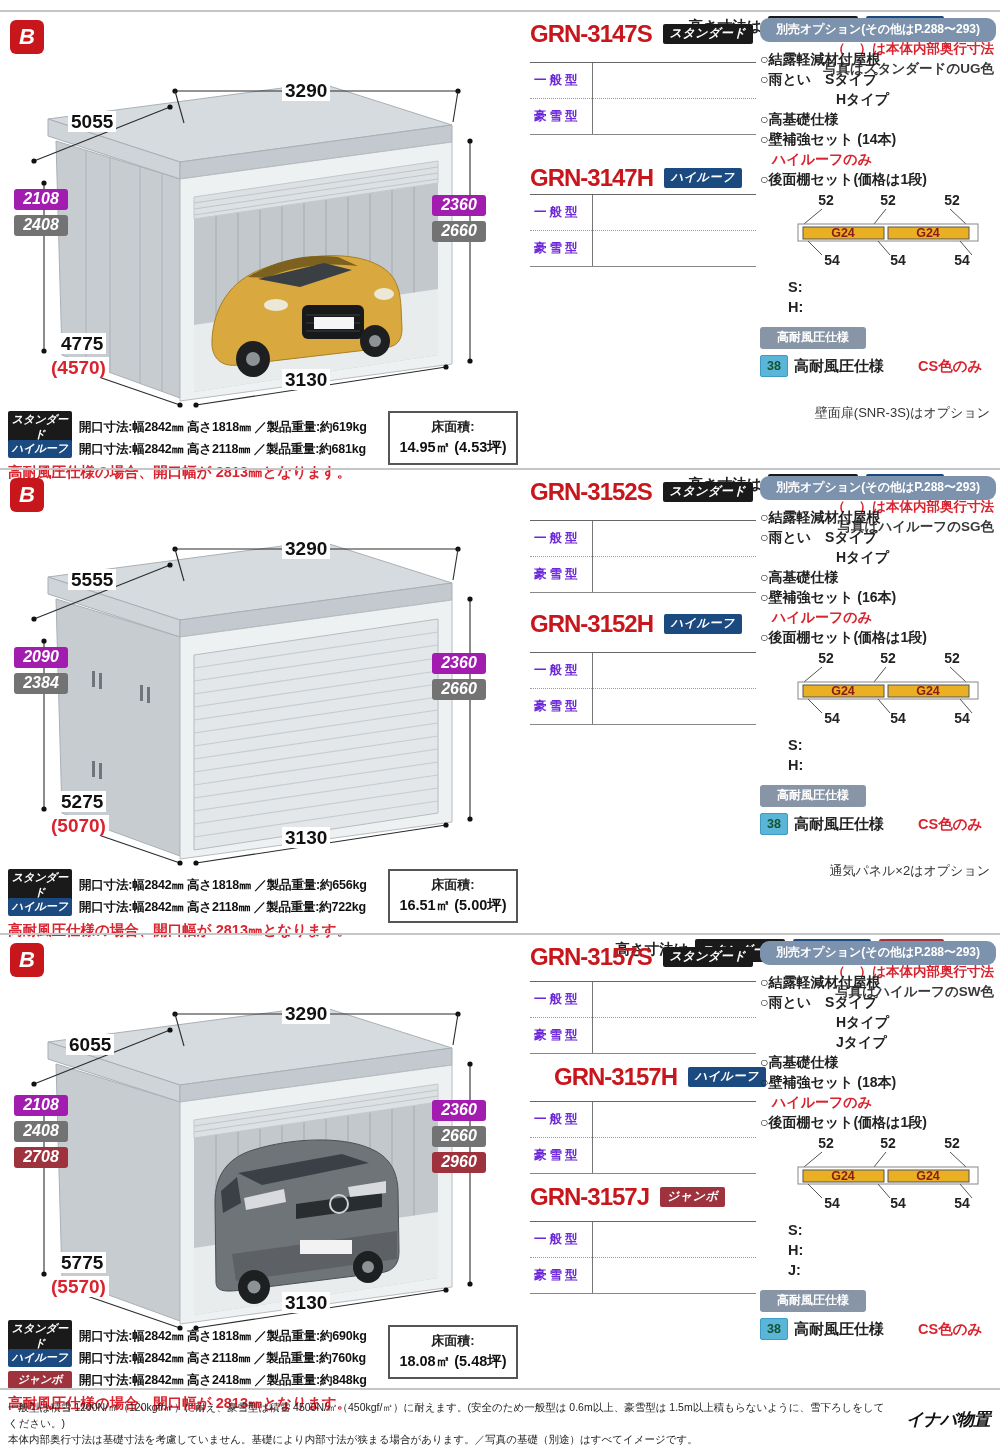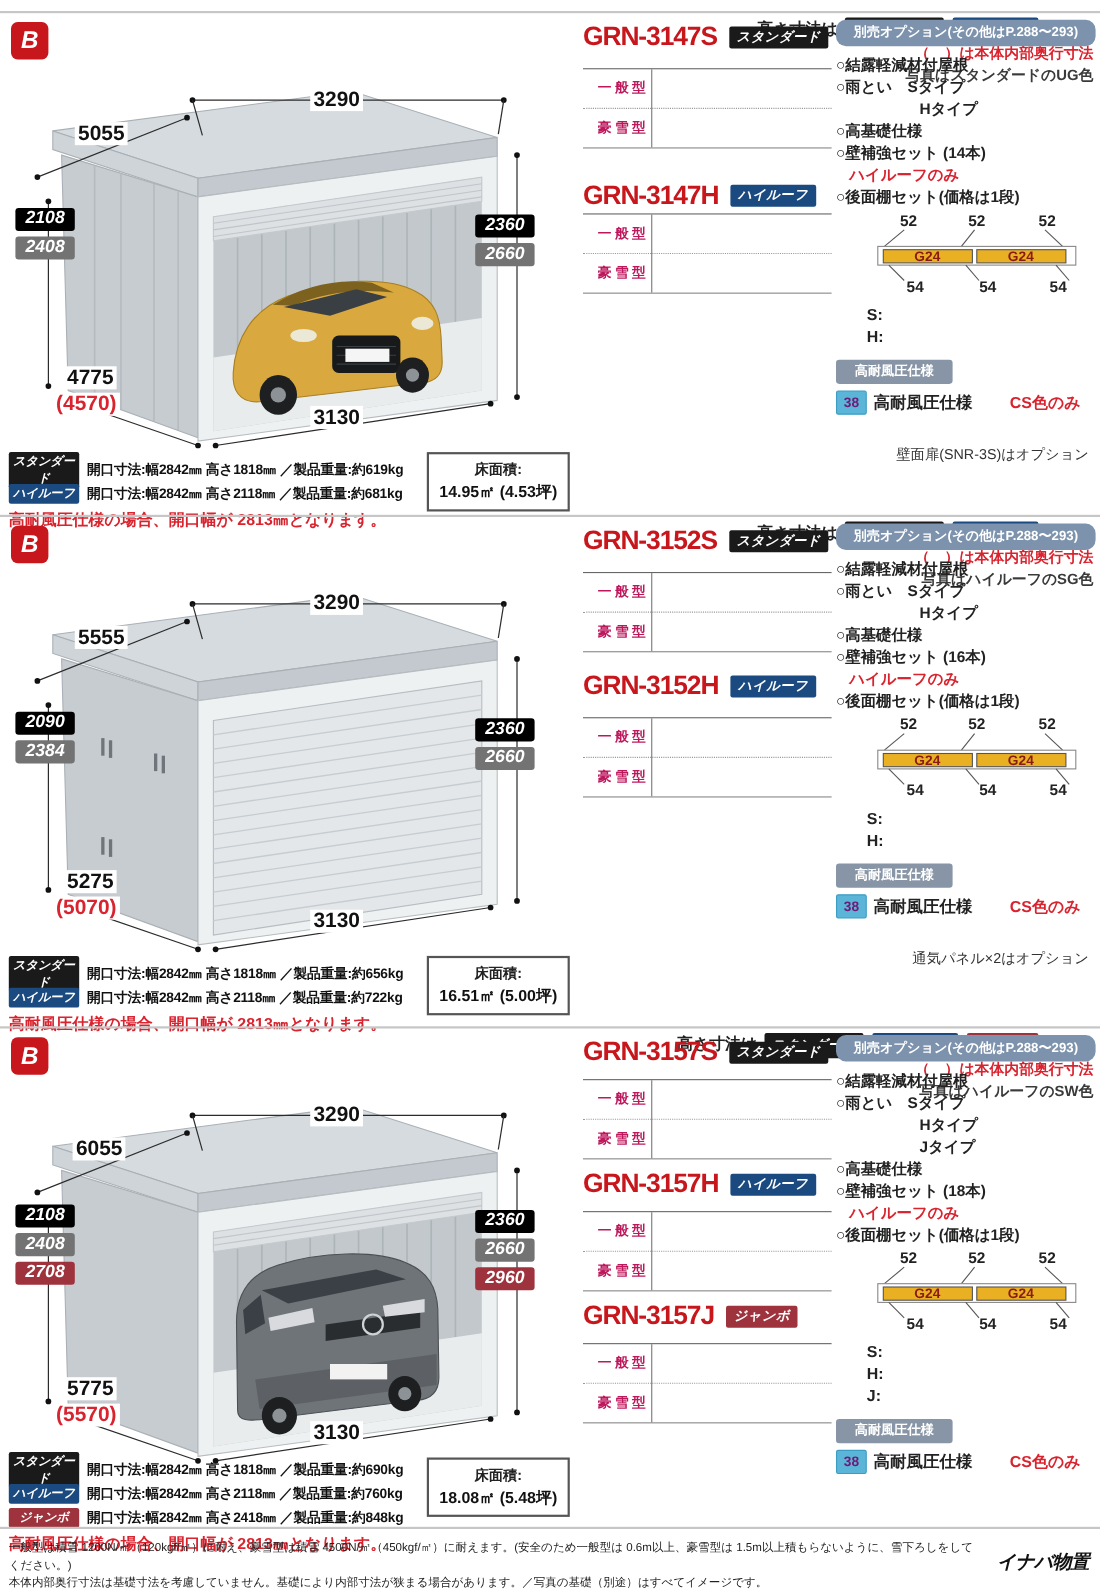--- a/index.html
+++ b/index.html
@@ -22,21 +22,21 @@
   .b-black{background:#1a1a1a;} .b-navy{background:#1b4a80;} .b-red{background:#9e333d;}
 
   
   .illus{position:absolute;left:0;top:55px;width:515px;height:342px;}
   .illus svg{position:absolute;left:0;top:0;}
   .dnum{position:absolute;font-weight:bold;font-size:19px;color:#111;background:#fff;padding:0 3px;line-height:21px;}
   .dnum-red{color:#d9232e;}
   .dstack{position:absolute;}
   .dim-badge{display:block;width:54px;text-align:center;color:#fff;font-weight:bold;font-style:italic;
              font-size:16px;padding:1px 0 2px;border-radius:3px;margin-bottom:5px;}
-  .db-black{background:#000000;} .db-navy{background:#737373;} .db-red{background:#9e333d;}
+  .db-black{background:#a21caf;} .db-navy{background:#737373;} .db-red{background:#9e333d;}
 
   .opt-note{position:absolute;right:10px;font-size:13px;color:#333;font-weight:500;}
 
   
   .specs{position:absolute;left:8px;width:380px;}
   .spec-row{display:flex;align-items:center;gap:7px;height:22px;}
   .sbadge{flex:0 0 64px;text-align:center;color:#fff;font-size:11px;font-style:italic;font-weight:bold;
           padding:1px 0 2px;border-radius:2px;}
   .spec-text{font-size:12.5px;font-weight:bold;color:#111;white-space:nowrap;letter-spacing:-.2px;}
   .spec-note{color:#d9232e;font-size:14.5px;font-weight:bold;margin-top:3px;white-space:nowrap;}
@@ -45,42 +45,42 @@
   .floor-value{font-size:14.5px;font-weight:bold;color:#111;margin-top:2px;}
 
   
   .rcol{position:absolute;left:530px;top:0;width:466px;height:100%;}
   .model-head{position:absolute;left:0;display:flex;align-items:center;gap:9px;}
   .mname{font-size:24px;font-weight:bold;color:#c8161d;letter-spacing:-1px;white-space:nowrap;}
   .ptable{position:absolute;left:0;width:226px;border-top:1.5px solid #666;border-bottom:1.5px solid #888;}
   .ptable::after{content:'';position:absolute;left:62px;top:0;bottom:0;border-left:1px solid #777;}
   .prow{height:35px;display:flex;align-items:center;}
   .prow + .prow{border-top:1.5px dotted #999;}
-  .plabel{width:56px;padding-left:4px;font-size:12.5px;font-weight:bold;color:#be185d;letter-spacing:3px;text-align:right;}
+  .plabel{width:56px;padding-left:4px;font-size:12.5px;font-weight:bold;color:#6d28d9;letter-spacing:3px;}
 
   .options{position:absolute;left:230px;top:6px;width:236px;}
   .opt-header{background:#7d93ad;color:#fff;font-size:12px;font-weight:bold;text-align:center;
               padding:3px 0 4px;border-radius:9px;}
   .opt-list{margin-top:7px;}
   .opt-item{font-size:14px;font-weight:600;color:#222;line-height:20px;white-space:nowrap;}
   .oi-indent{padding-left:76px;}
   .oi-red{color:#d9232e;padding-left:12px;}
 
   .shelf{position:relative;width:200px;height:82px;margin:4px 0 2px 28px;}
   .shelf svg{position:absolute;left:0;top:0;}
   .shnum{position:absolute;font-size:14px;font-weight:bold;color:#222;width:32px;text-align:center;line-height:15px;}
   .shcell{position:absolute;font-size:12.5px;font-weight:bold;color:#8a1b12;width:60px;text-align:center;line-height:14px;}
 
   .price-row{font-size:14.5px;font-weight:bold;color:#222;line-height:20px;margin-left:28px;}
 
   .wind{margin-top:10px;}
   .wind-pill{width:106px;background:#8795a6;color:#fff;font-size:12px;font-weight:bold;text-align:center;
              padding:2px 0 3px;border-radius:3px;}
   .wind-row{display:flex;align-items:center;gap:6px;margin-top:6px;}
-  .wind-ic{flex:0 0 26px;height:20px;background:#5bb5d9;border:1px solid #3d9cc4;color:#701a75;font-size:12.5px;
+  .wind-ic{flex:0 0 26px;height:20px;background:#5bb5d9;border:1px solid #3d9cc4;color:#14532d;font-size:12.5px;
            font-weight:bold;display:flex;align-items:center;justify-content:center;border-radius:2px;}
   .wind-label{font-size:15px;font-weight:bold;color:#222;}
   .wind-note{font-size:14.5px;font-weight:bold;color:#d9232e;margin-left:28px;}
 
   
   .footer{position:absolute;left:0;top:1388px;width:1000px;height:57px;border-top:2px solid #c6c6c6;}
   .foot-text{position:absolute;left:8px;top:9px;width:880px;font-size:10.5px;line-height:16px;color:#222;font-weight:500;}
   .foot-brand{position:absolute;right:10px;top:18px;font-size:17px;font-weight:bold;font-style:italic;color:#111;letter-spacing:-.5px;}
 
   
@@ -582,21 +582,21 @@
         <span class="badge b-black">スタンダード</span>
       </div>
       <div class="ptable" style="top:46px;">
         <div class="prow">
             <span class="plabel">一般型</span>
           </div>
         <div class="prow">
             <span class="plabel">豪雪型</span>
           </div>
       </div>
-      <div class="model-head" style="top:128px;">
+      <div class="model-head" style="top:128px;margin-left:24px;">
         <span class="mname">GRN-3157H</span>
         <span class="badge b-navy">ハイルーフ</span>
       </div>
       <div class="ptable" style="top:166px;">
         <div class="prow">
             <span class="plabel">一般型</span>
           </div>
         <div class="prow">
             <span class="plabel">豪雪型</span>
           </div>

